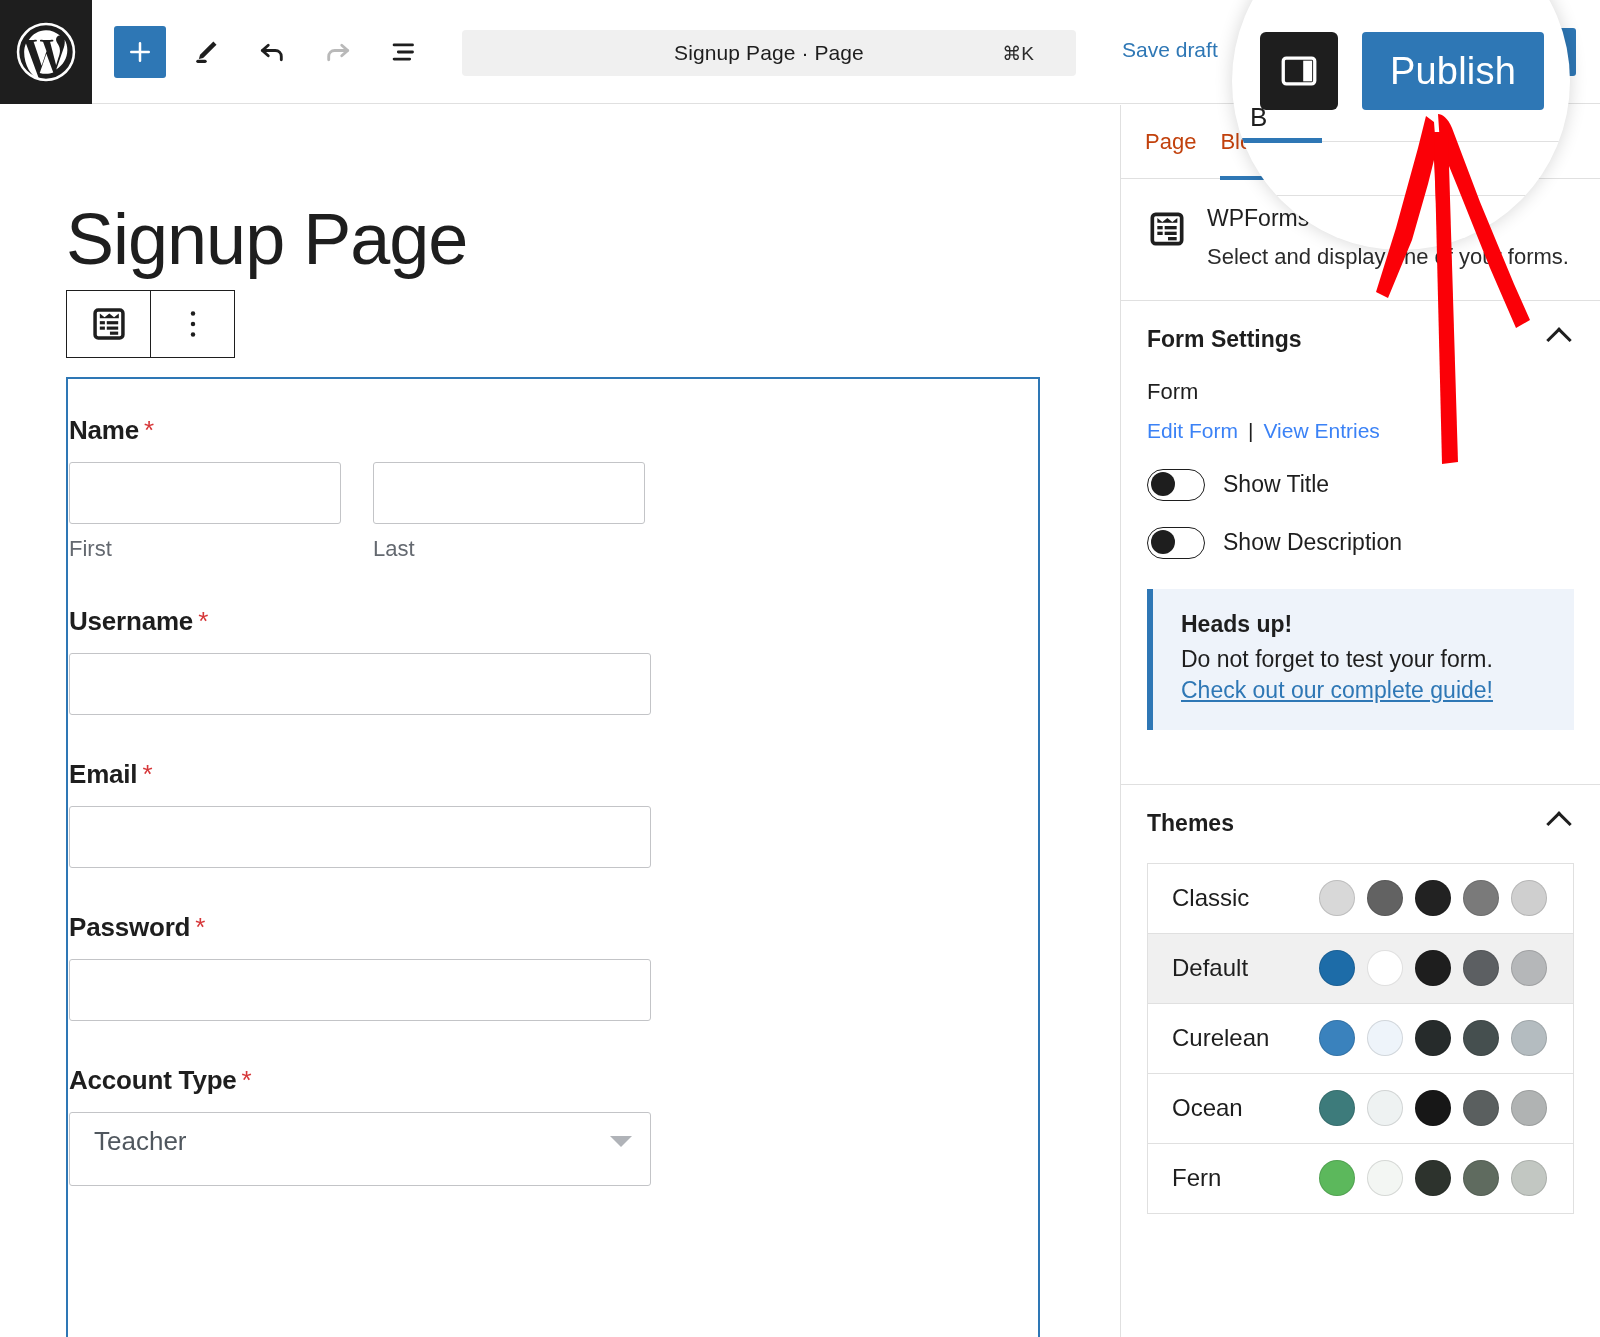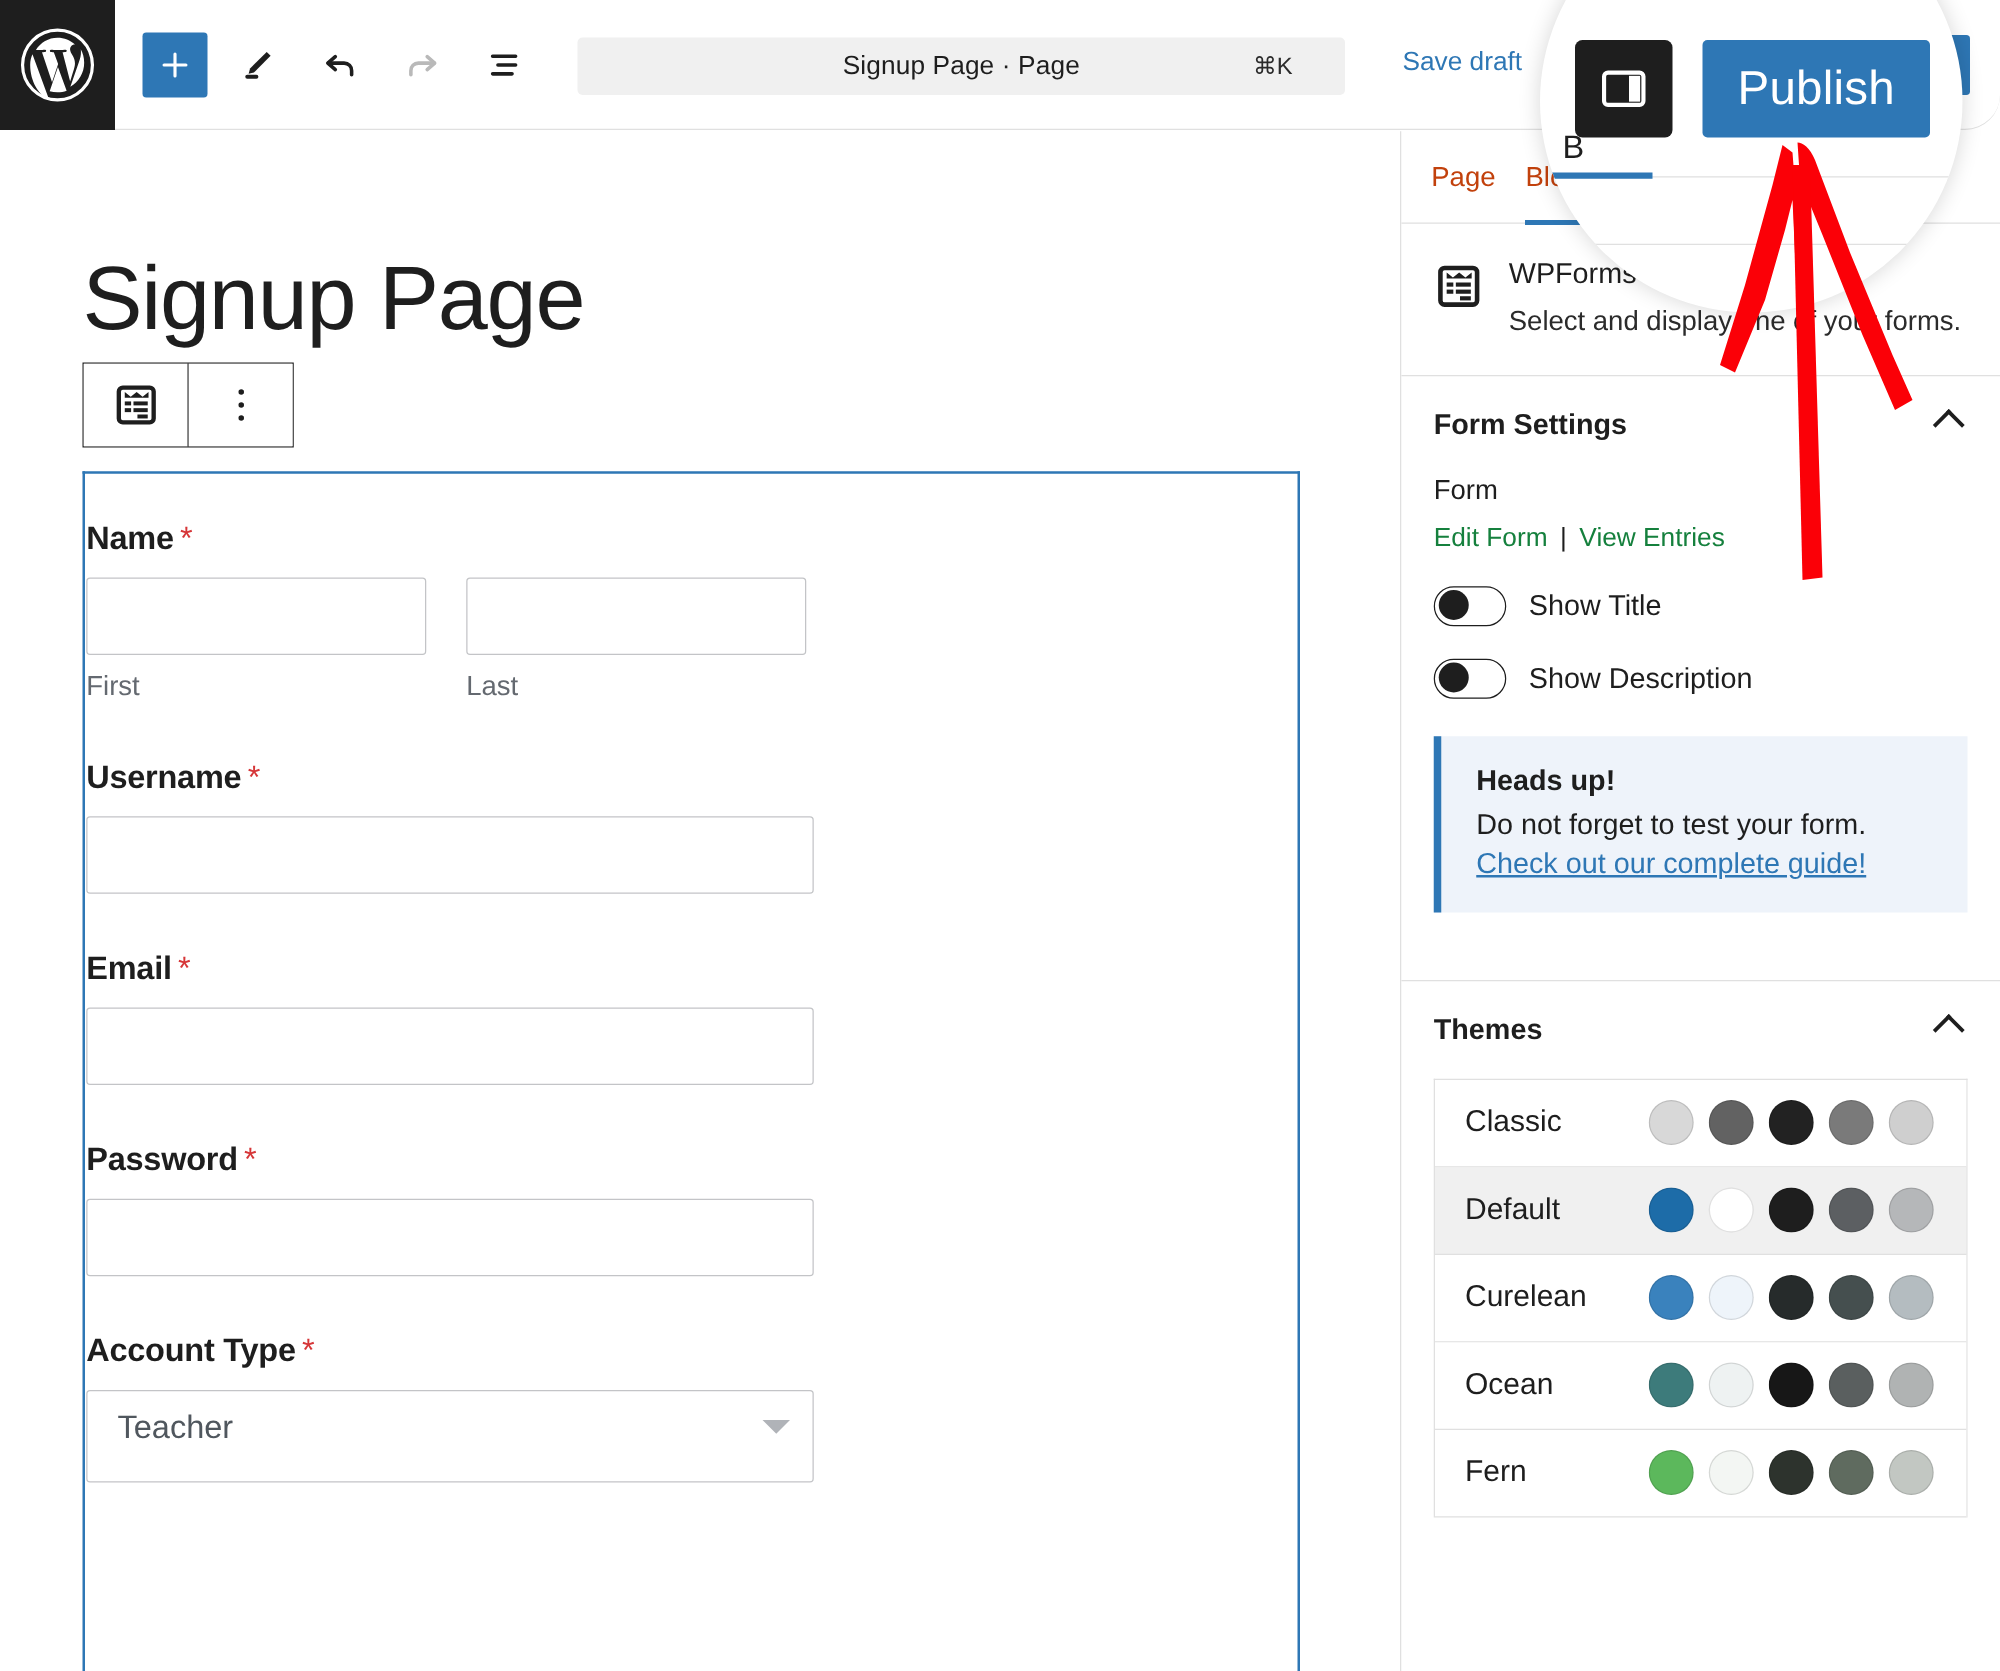--- a/index.html
+++ b/index.html
@@ -8,21 +8,21 @@
     font-family: "Liberation Sans", sans-serif;
     background: #ffffff;
     overflow: hidden;
   }
   #app { position: relative; width: 1600px; height: 1337px; }
 
   
   .topbar {
     position: absolute; top: 0; left: 0; width: 1600px; height: 104px;
     background: #ffffff; border-bottom: 1px solid #e0e0e0;
-    display: flex;  border-radius: 28px;
+    display: flex; 
   }
   .wp-logo-btn {
     width: 92px; height: 104px; background: #1e1e1e;
     display: flex; align-items: center; justify-content: center; flex: none;
   }
   .wp-logo-btn svg { width: 62px; height: 62px; }
 
   .tb-tools { display: flex; align-items: center; gap: 14px; margin-left: 22px; }
   .tb-btn {
     width: 52px; height: 52px; border-radius: 3px;
@@ -155,21 +155,21 @@
     width: 100%; height: 58px; border: 1px solid #949494; border-radius: 3px;
     display: flex; align-items: center; justify-content: space-between;
     padding: 0 18px 0 14px; background: #fff; cursor: pointer;
   }
   .sb-select .sv { font-size: 23px; color: #1e1e1e; }
   .chev-sm {
     width: 12px; height: 12px; border-right: 2.5px solid #1e1e1e;
     border-bottom: 2.5px solid #1e1e1e; transform: rotate(45deg) translate(-3px,-3px);
   }
   .links-row { margin-top: 14px; font-size: 21px; color: #2e77b5; display: flex; align-items: center; gap: 10px; }
-  .links-row a { color: #15803d; text-decoration: none; cursor: pointer; }
+  .links-row a { color: #3b82f6; text-decoration: none; cursor: pointer; }
   .links-row .divider { color: #1e1e1e; }
 
   .toggle-row { display: flex; align-items: center; gap: 18px; margin-top: 26px; }
   .toggle {
     width: 58px; height: 32px; border: 1.5px solid #1e1e1e; border-radius: 16px;
     background: #fff; position: relative; cursor: pointer; flex: none;
   }
   .toggle .knob {
     position: absolute; width: 24px; height: 24px; border-radius: 50%;
     background: #1e1e1e; top: 2px; left: 3px;

